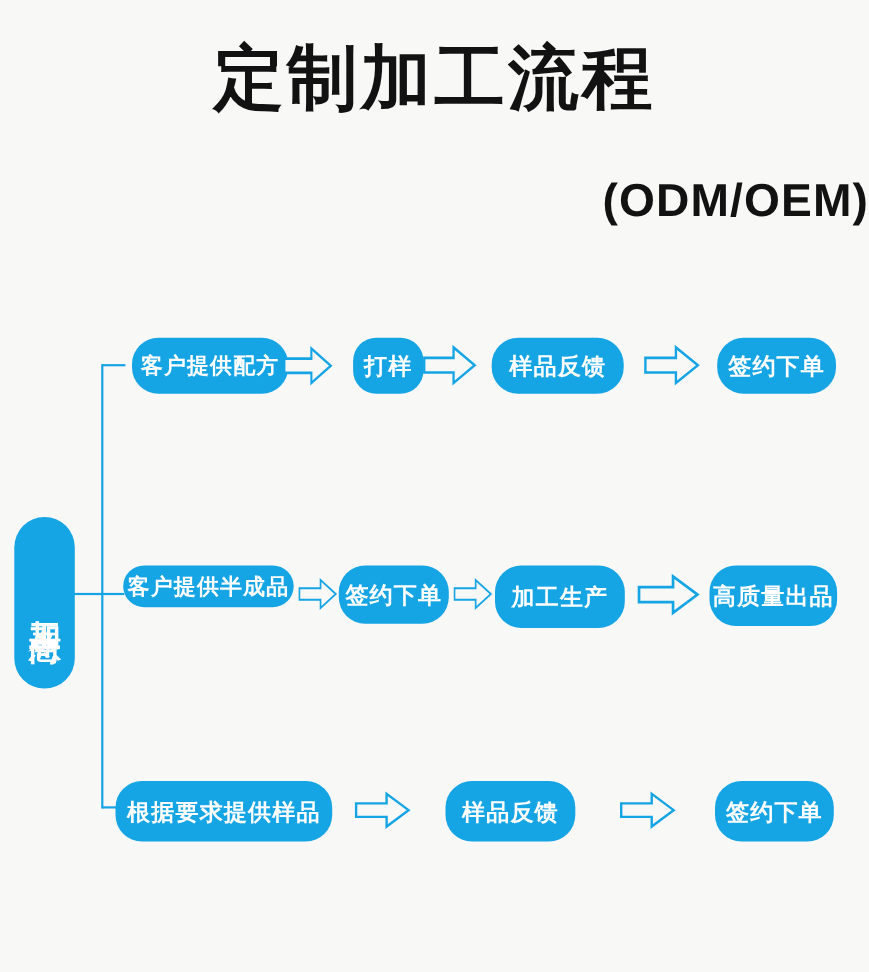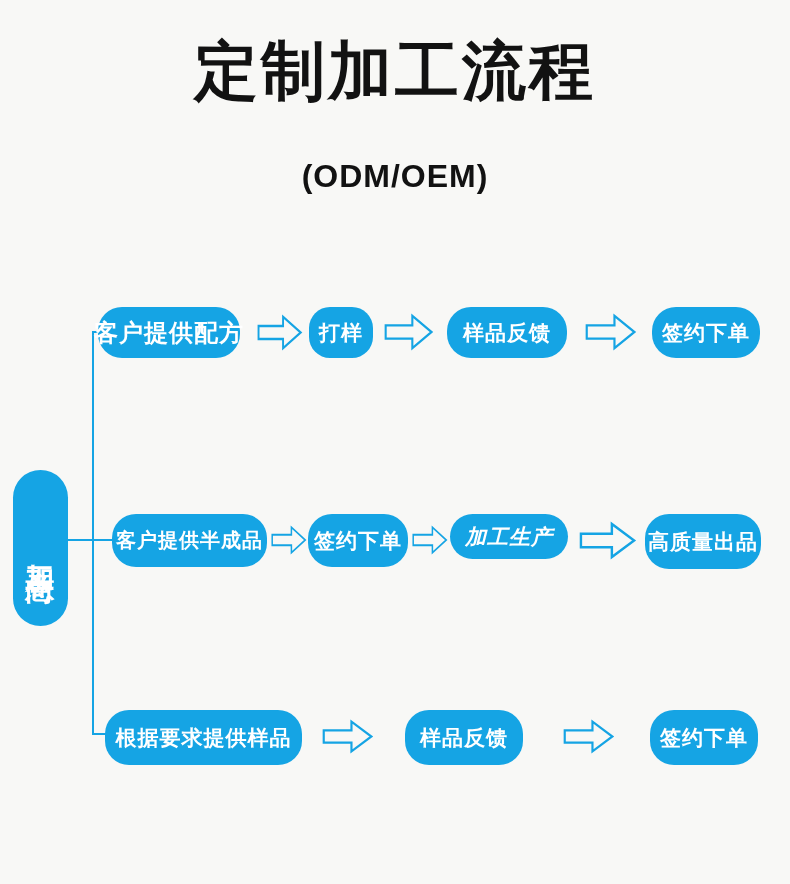--- a/index.html
+++ b/index.html
@@ -31,22 +31,22 @@
     font-size: 64px;
     font-weight: 900;
     letter-spacing: 3px;
     color: var(--title_color);
   }
   .page-subtitle {
     position: absolute;
     top: 158px;
     left: 0;
     width: 100%;
-    text-align: center;
-    font-size: 32px;
+    text-align: right;
+    font-size: 42px;
     font-weight: 900;
     letter-spacing: 1px;
     color: var(--title_color);
   }
   .flow-step {
     position: absolute;
     display: flex;
     align-items: center;
     justify-content: center;
     background: var(--accent);
@@ -99,53 +99,53 @@
   <div class="page-title">定制加工流程</div>
   <div class="page-subtitle">(ODM/OEM)</div>
 
   <div class="intent-pill">加工意向</div>
 
   <div class="connector" style="left:92px; top:331px; width:2px; height:404px;"></div>
   <div class="connector" style="left:93px; top:331px; width:21px; height:2px;"></div>
   <div class="connector" style="left:67px; top:539px; width:46px; height:2px;"></div>
   <div class="connector" style="left:93px; top:733px; width:14px; height:2px;"></div>
 
-  <div class="flow-step" style="left:98px; top:307px; width:142px; height:51px; font-size:24px;">客户提供配方</div>
+  <div class="flow-step" style="left:120px; top:307px; width:142px; height:51px; font-size:20px;">客户提供配方</div>
   <span class="arrow" style="left:257px; top:314px; width:46px; height:37px;">
     <svg viewBox="0 0 60 40" preserveAspectRatio="none">
         <polygon points="2,13 34,13 34,3 57,20 34,37 34,27 2,27"></polygon>
       </svg>
   </span>
-  <div class="flow-step" style="left:309px; top:307px; width:64px; height:51px; border-radius:21px;font-family:Liberation Mono, monospace;">打样</div>
+  <div class="flow-step" style="left:321px; top:307px; width:64px; height:51px; border-radius:21px;font-family:Liberation Mono, monospace;">打样</div>
   <span class="arrow" style="left:384px; top:313px; width:50px; height:38px;">
     <svg viewBox="0 0 60 40" preserveAspectRatio="none">
         <polygon points="2,13 34,13 34,3 57,20 34,37 34,27 2,27"></polygon>
       </svg>
   </span>
   <div class="flow-step" style="left:447px; top:307px; width:120px; height:51px;">样品反馈</div>
   <span class="arrow" style="left:585px; top:313px; width:52px; height:38px;">
     <svg viewBox="0 0 60 40" preserveAspectRatio="none">
         <polygon points="2,13 34,13 34,3 57,20 34,37 34,27 2,27"></polygon>
       </svg>
   </span>
   <div class="flow-step" style="left:652px; top:307px; width:108px; height:51px;">签约下单</div>
 
-  <div class="flow-step" style="left:112px; top:514px; width:155px; height:53px; font-size:20px;">客户提供半成品</div>
+  <div class="flow-step" style="left:112px; top:514px; width:155px; height:38px; font-size:20px;">客户提供半成品</div>
   <span class="arrow" style="left:271px; top:525px; width:36px; height:30px;">
     <svg viewBox="0 0 60 40" preserveAspectRatio="none">
         <polygon points="2,13 34,13 34,3 57,20 34,37 34,27 2,27"></polygon>
       </svg>
   </span>
   <div class="flow-step" style="left:308px; top:514px; width:100px; height:53px;">签约下单</div>
   <span class="arrow" style="left:412px; top:525px; width:36px; height:30px;">
     <svg viewBox="0 0 60 40" preserveAspectRatio="none">
         <polygon points="2,13 34,13 34,3 57,20 34,37 34,27 2,27"></polygon>
       </svg>
   </span>
-  <div class="flow-step" style="left:450px; top:514px; width:118px; height:45px;font-style:italic;">加工生产</div>
+  <div class="flow-step" style="left:450px; top:514px; width:118px; height:57px;">加工生产</div>
   <span class="arrow" style="left:579px; top:521px; width:58px; height:39px;">
     <svg viewBox="0 0 60 40" preserveAspectRatio="none">
         <polygon points="2,13 34,13 34,3 57,20 34,37 34,27 2,27"></polygon>
       </svg>
   </span>
   <div class="flow-step" style="left:645px; top:514px; width:116px; height:55px;">高质量出品</div>
 
   <div class="flow-step" style="left:105px; top:710px; width:197px; height:55px; font-size:21px;text-align:center;">根据要求提供样品</div>
   <span class="arrow" style="left:322px; top:719px; width:52px; height:35px;">
     <svg viewBox="0 0 60 40" preserveAspectRatio="none">

